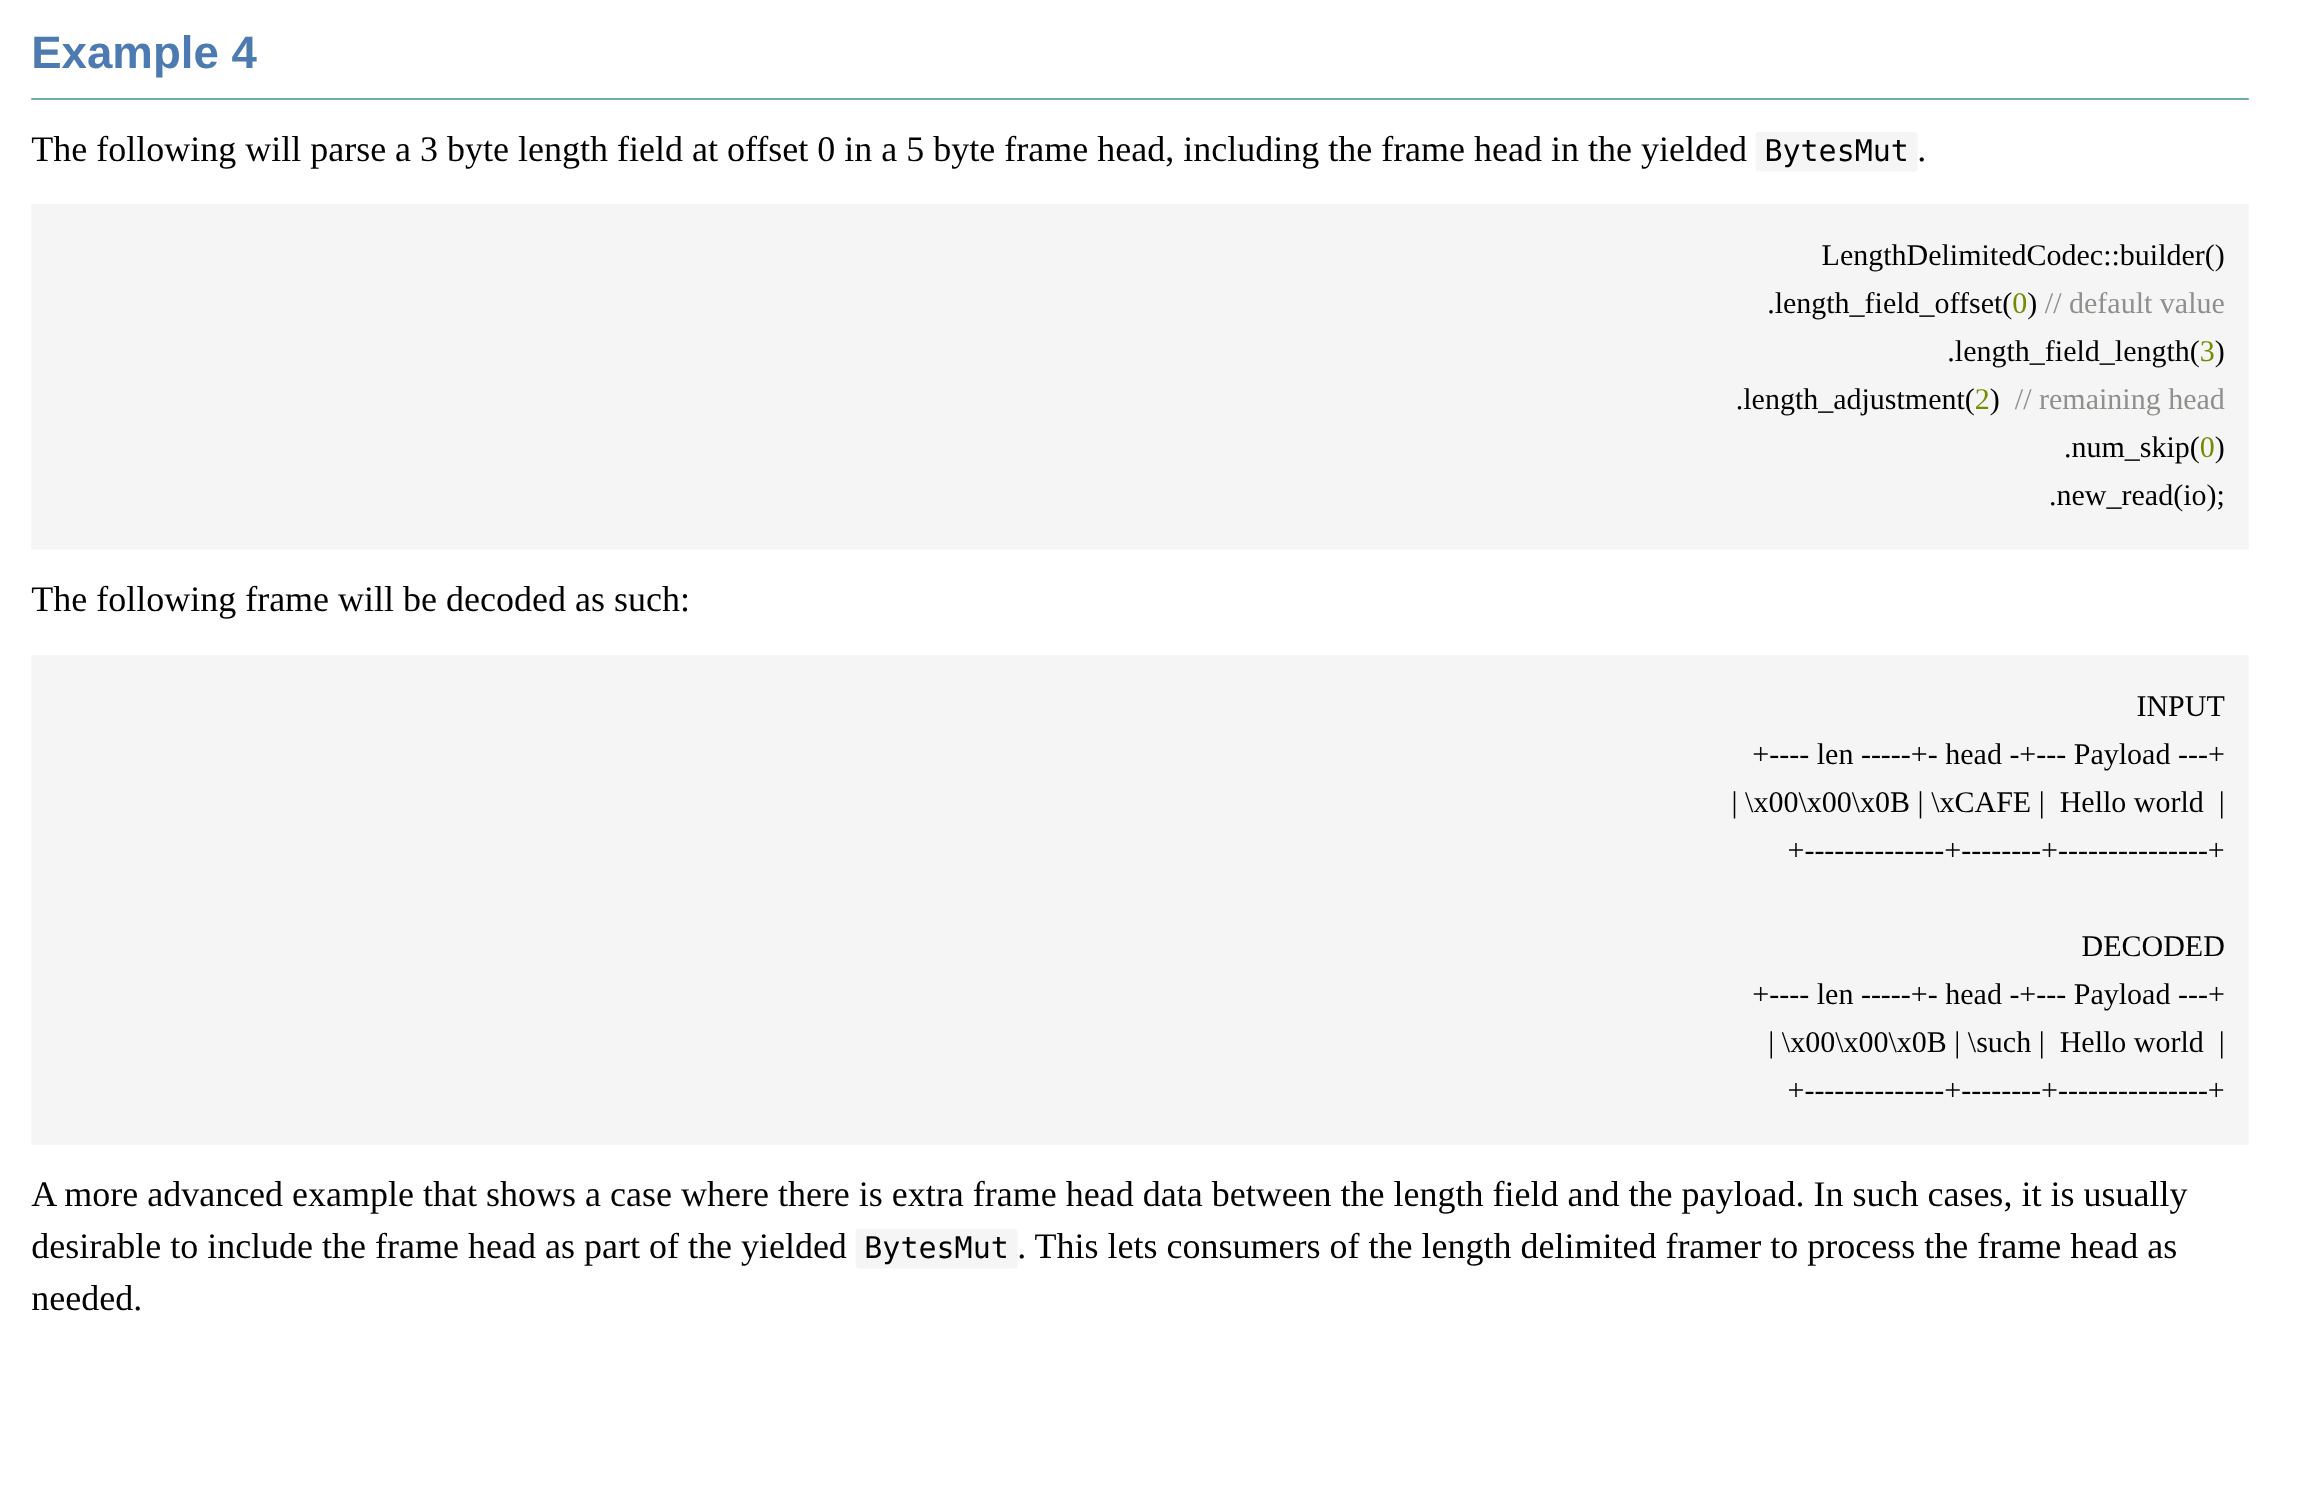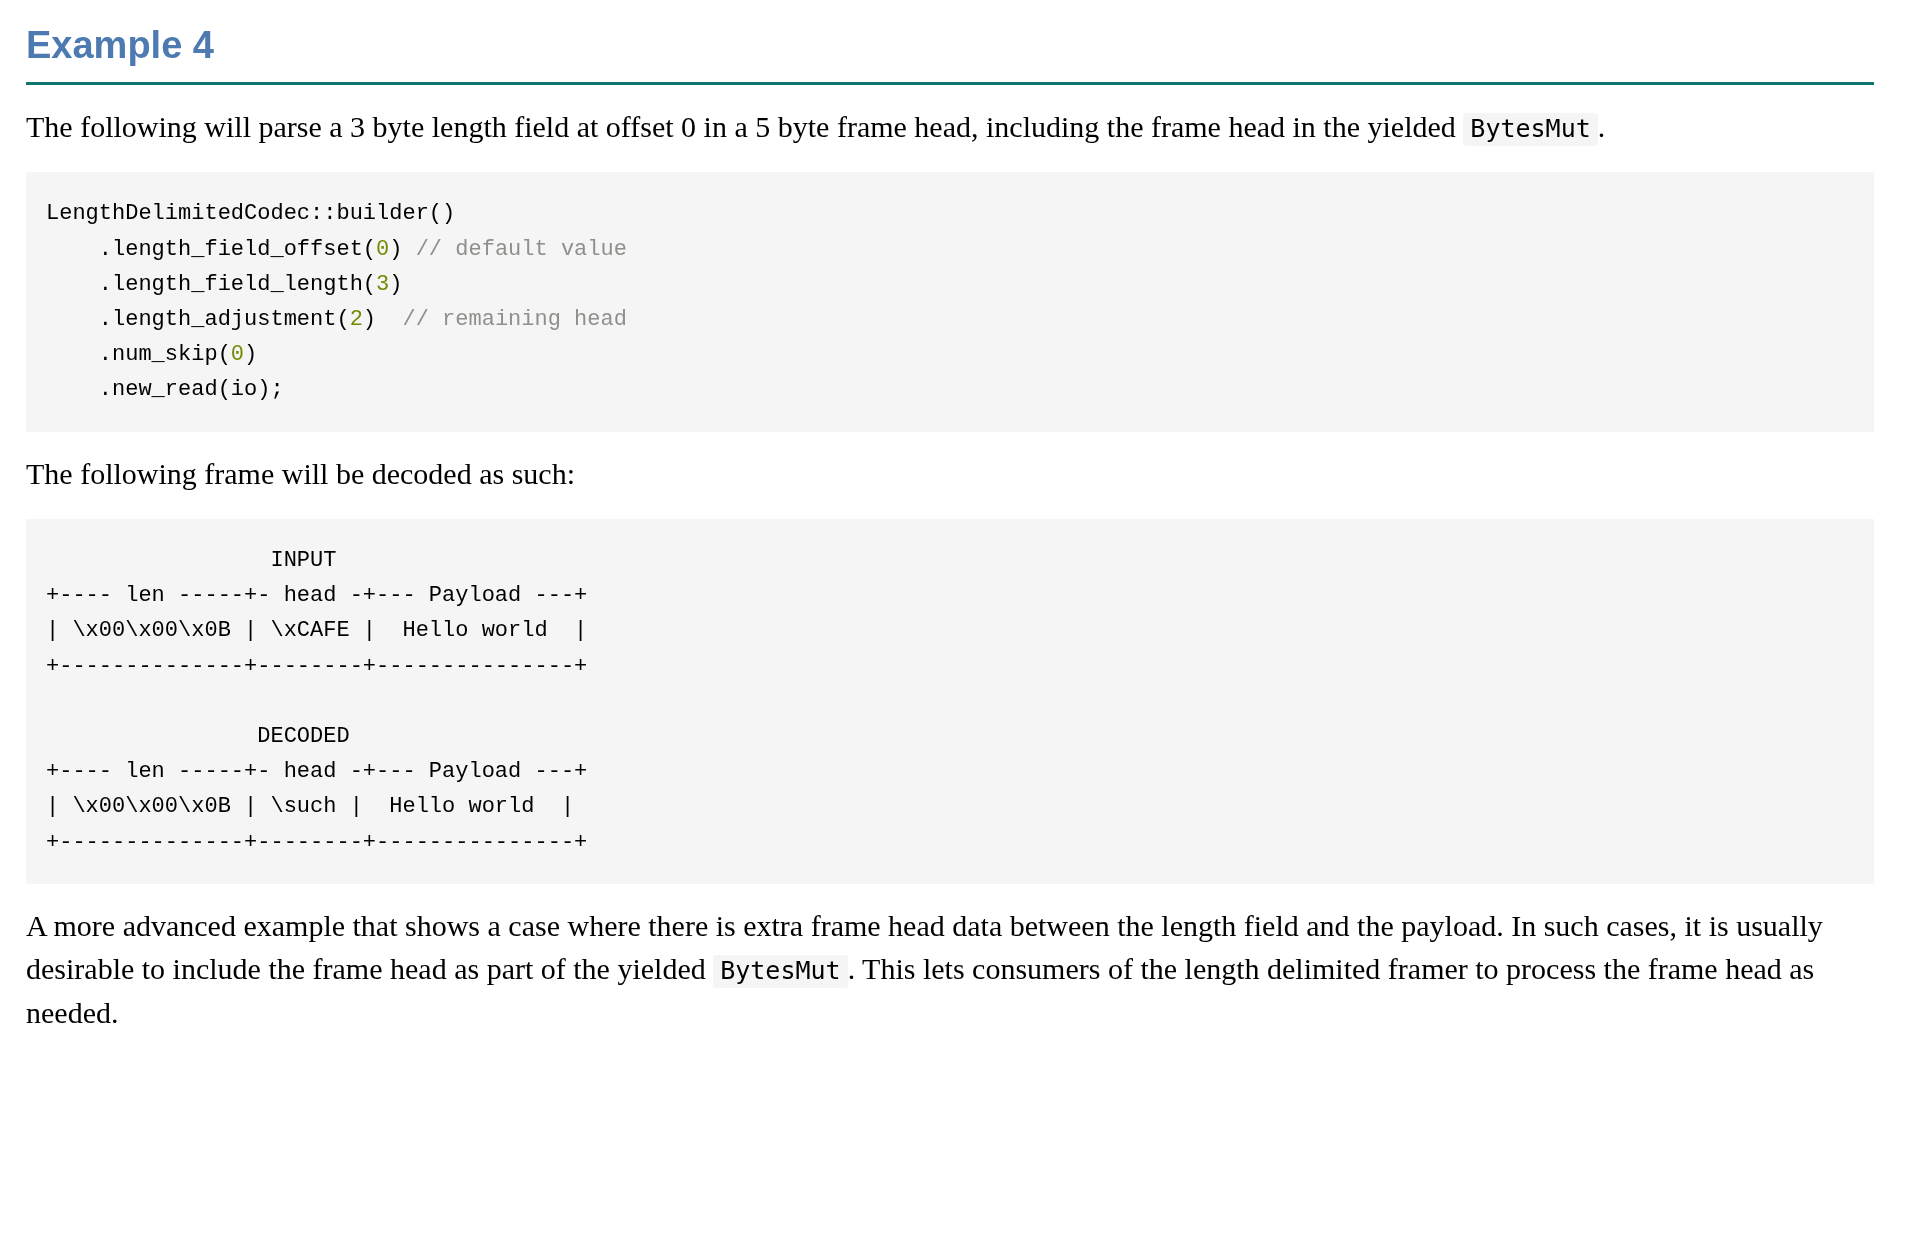--- a/index.html
+++ b/index.html
@@ -20,43 +20,44 @@
     padding: 14px 46px 20px 26px;
   }
   h2.section-heading {
     font-family: "Liberation Sans", sans-serif;
     font-size: 38px;
     line-height: 1.05;
     font-weight: 700;
     color: #4d7ab0;
     margin: 0;
     padding: 12px 0 16px 0;
-    border-bottom: 3px solid #0f766e;
+    border-bottom: 1px solid #0f766e;
   }
   p {
     margin: 20px 0 24px 0;
   }
   code.inline-code {
     font-family: "DejaVu Sans Mono", "Liberation Mono", monospace;
     font-size: 25px;
     background: #f5f5f5;
     border-radius: 3px;
     padding: 1px 7px 3px 7px;
     text-align: center;
   }
   pre.code-block {
     background: #f5f5f5;
     margin: 0;
     padding: 24px 20px;
-    font-family: Liberation Mono, monospace;
-    font-size: 22px;
+    font-family: Liberation Serif, serif;
+    font-size: 25px;
     line-height: 1.6;
     color: #000000;
     white-space: pre;
     overflow: hidden;
+    text-align: right;
   }
   pre.code-block code {
     font-family: inherit;
     font-size: inherit;
   }
   .token-number  { color: #718c00; }
   .token-comment { color: #8e908c; }
   .token-plain   { color: #000000; }
 </style>
 </head>

